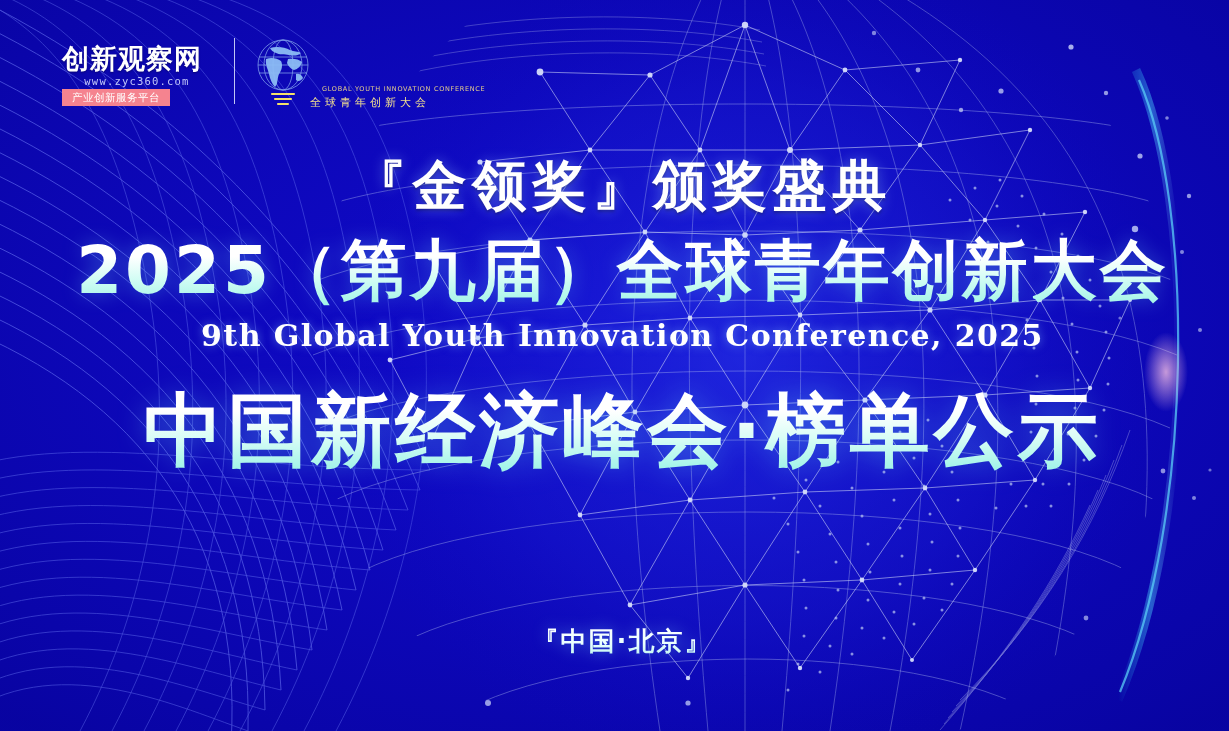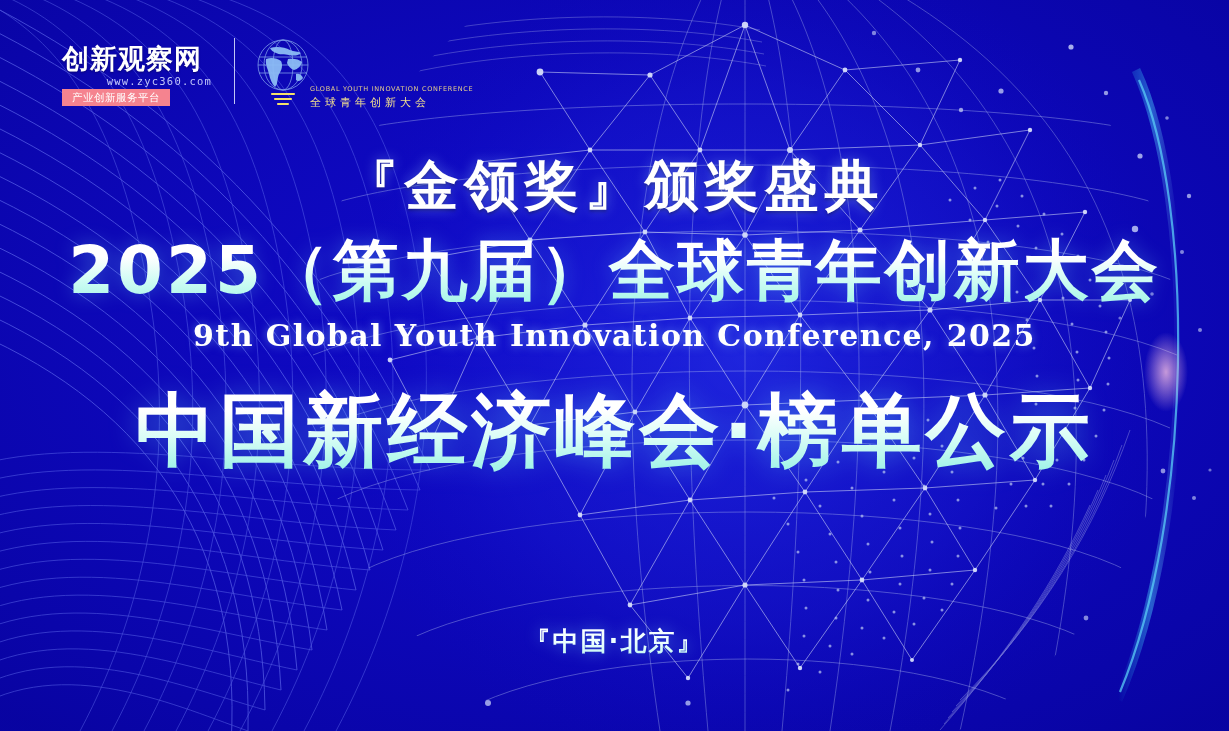--- a/index.html
+++ b/index.html
@@ -14,21 +14,21 @@
   #header{position:absolute;left:0;top:0;width:1229px;height:130px;}
 
   #brand-zhuan{position:absolute;left:62px;top:44px;width:160px;height:68px;}
   #brand-name{
     font-family:"DejaVu Sans","Liberation Sans",sans-serif;
     font-weight:bold;font-size:27px;letter-spacing:1px;color:#ffffff;
     line-height:30px;white-space:nowrap;
     text-shadow:0 1px 2px rgba(0,0,0,.35);
   }
   #brand-url{
-    margin-top:1px;text-align:right;width:150px;
+    margin-top:1px;text-align:center;width:150px;
     font-family:"DejaVu Sans Mono","Liberation Mono",monospace;
     font-size:10.5px;letter-spacing:1.2px;color:#cfd6ff;opacity:.92;
     white-space:nowrap;
   }
   #brand-badge{
     margin-top:2px;width:108px;height:17px;background:#f5838f;
     display:flex;align-items:center;justify-content:center;
     font-family:"DejaVu Sans","Liberation Sans",sans-serif;
     font-size:10.5px;color:#ffffff;letter-spacing:.5px;white-space:nowrap;
   }
@@ -37,29 +37,29 @@
 
   #gyic-block{position:absolute;left:252px;top:33px;width:175px;height:80px;}
   #gyic-globe{position:absolute;left:0;top:2px;width:62px;height:72px;}
   #gyic-word{position:absolute;left:58px;top:8px;white-space:nowrap;
     font-family:"DejaVu Sans","Liberation Sans",sans-serif;
     font-weight:bold;font-size:43px;letter-spacing:-1px;line-height:44px;}
   #gyic-word .g{color:#f773b6;}
   #gyic-word .y{color:#f6e96a;}
   #gyic-word .i{color:#ef55a8;}
   #gyic-word .c{color:#79e8f5;}
-  #gyic-sub-en{position:absolute;left:58px;top:52px;white-space:nowrap;
+  #gyic-sub-en{position:absolute;left:70px;top:52px;white-space:nowrap;
     font-family:"DejaVu Sans","Liberation Sans",sans-serif;
     font-size:6.5px;letter-spacing:.7px;color:#f1d98a;opacity:.95;}
   #gyic-sub-cn{position:absolute;left:58px;top:62px;white-space:nowrap;
     font-family:"DejaVu Sans","Liberation Sans",sans-serif;
     font-weight:normal;font-size:11px;letter-spacing:4px;color:#f3e08f;}
 
   
-  #hero{position:absolute;left:0;top:0;width:1177px;height:731px;pointer-events:none;padding-left:12px;}
+  #hero{position:absolute;left:8px;top:0;width:1177px;height:731px;pointer-events:none;padding-left:12px;}
 
   .ctr{position:absolute;left:0;width:1229px;text-align:center;white-space:nowrap;}
 
   #line-1{
     top:150px;
     font-family:"DejaVu Sans","Liberation Sans",sans-serif;
     font-weight:bold;font-size:54px;letter-spacing:6px;color:#ffffff;
     text-shadow:0 0 14px rgba(150,200,255,.45), 0 2px 3px rgba(0,0,20,.35);
   }
 

